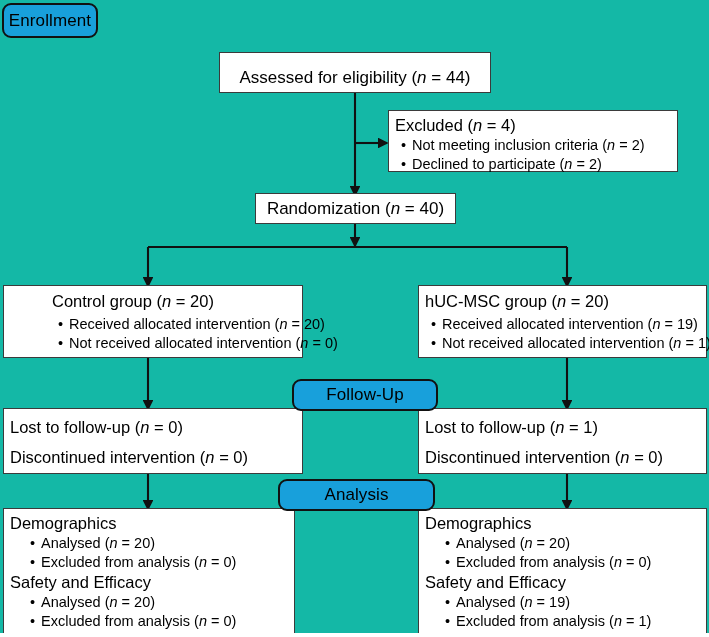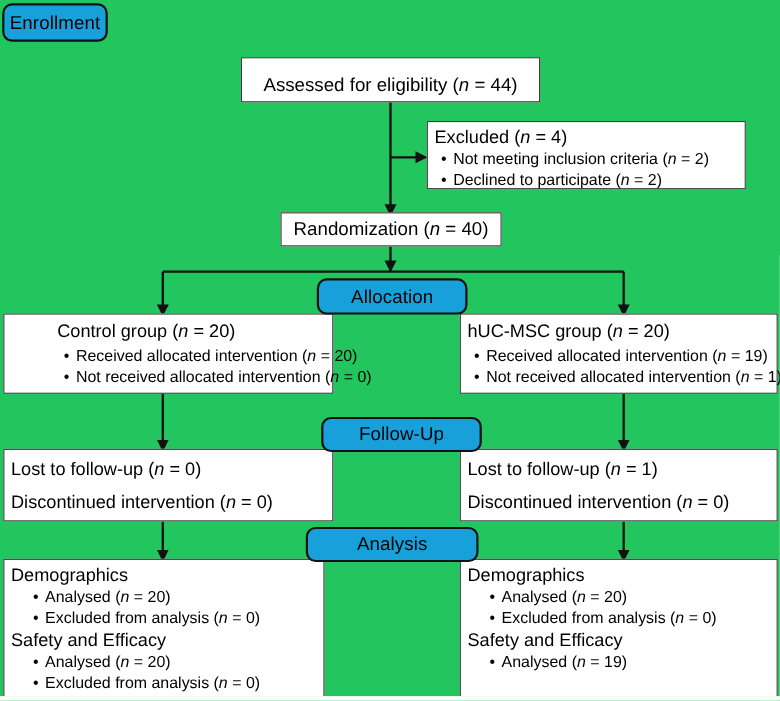--- a/index.html
+++ b/index.html
@@ -4,21 +4,21 @@
 <style>
   html, body {
     margin: 0;
     padding: 0;
     background: #ffffff;
   }
   #diagram {
     position: relative;
     width: 709px;
     height: 633px;
-    background: #22c55e;
+    background: #14b8a6;
     font-family: "Liberation Sans", sans-serif;
     color: #000000;
     overflow: hidden;
   }
   svg#connectors {
     position: absolute;
     left: 0;
     top: 0;
     width: 709px;
     height: 637px;
@@ -125,23 +125,20 @@
     <div class="bullet-line"><span class="dot">•</span>Not meeting inclusion criteria (<i>n</i> = 2)</div>
     <div class="bullet-line"><span class="dot">•</span>Declined to participate (<i>n</i> = 2)</div>
   </div>
 
   <div class="box" style="left:255px; top:193px; width:201px; height:31px;">
     <div class="centered">
       <div class="title-line">Randomization (<i>n</i> = 40)</div>
     </div>
   </div>
 
-  <div class="badge" style="left:288px; top:253px; width:137px; height:33px;">
-    <span>Allocation</span>
-  </div>
 
   <div class="box" style="left:3px; top:285px; width:300px; height:73px; padding-top:5px;padding-left:48px;">
     <div class="title-line">Control group (<i>n</i> = 20)</div>
     <div class="spacer-xs"></div>
     <div class="bullet-line"><span class="dot">•</span>Received allocated intervention (<i>n</i> = 20)</div>
     <div class="bullet-line"><span class="dot">•</span>Not received allocated intervention (<i>n</i> = 0)</div>
   </div>
 
   <div class="box" style="left:418px; top:285px; width:289px; height:73px; padding-top:5px;">
     <div class="title-line">hUC-MSC group (<i>n</i> = 20)</div>
@@ -178,15 +175,16 @@
     <div class="bullet-line indent"><span class="dot">•</span>Analysed (<i>n</i> = 20)</div>
     <div class="bullet-line indent"><span class="dot">•</span>Excluded from analysis (<i>n</i> = 0)</div>
   </div>
 
   <div class="box" style="left:418px; top:508px; width:289px; height:129px; padding-top:4px;">
     <div class="title-line">Demographics</div>
     <div class="bullet-line indent"><span class="dot">•</span>Analysed (<i>n</i> = 20)</div>
     <div class="bullet-line indent"><span class="dot">•</span>Excluded from analysis (<i>n</i> = 0)</div>
     <div class="title-line">Safety and Efficacy</div>
     <div class="bullet-line indent"><span class="dot">•</span>Analysed (<i>n</i> = 19)</div>
+    <div class="bullet-line indent"><span class="dot">•</span>Excluded from analysis (<i>n</i> = 1)</div>
   </div>
 
 </div>
 
 </body></html>

